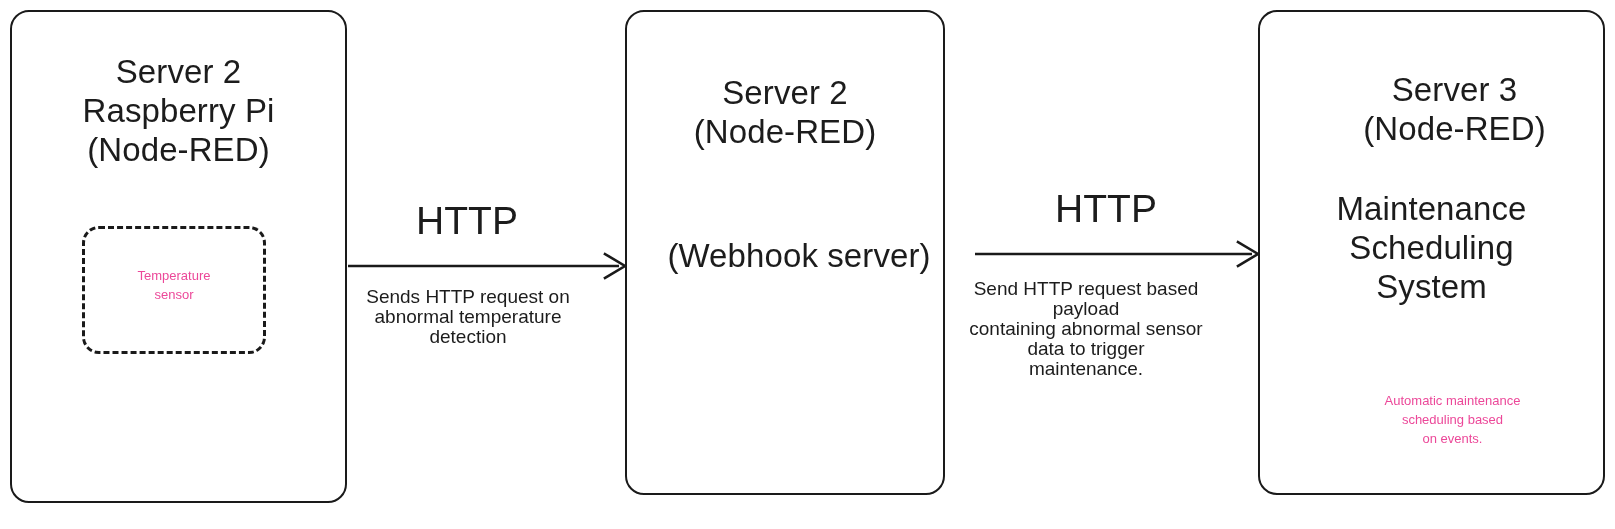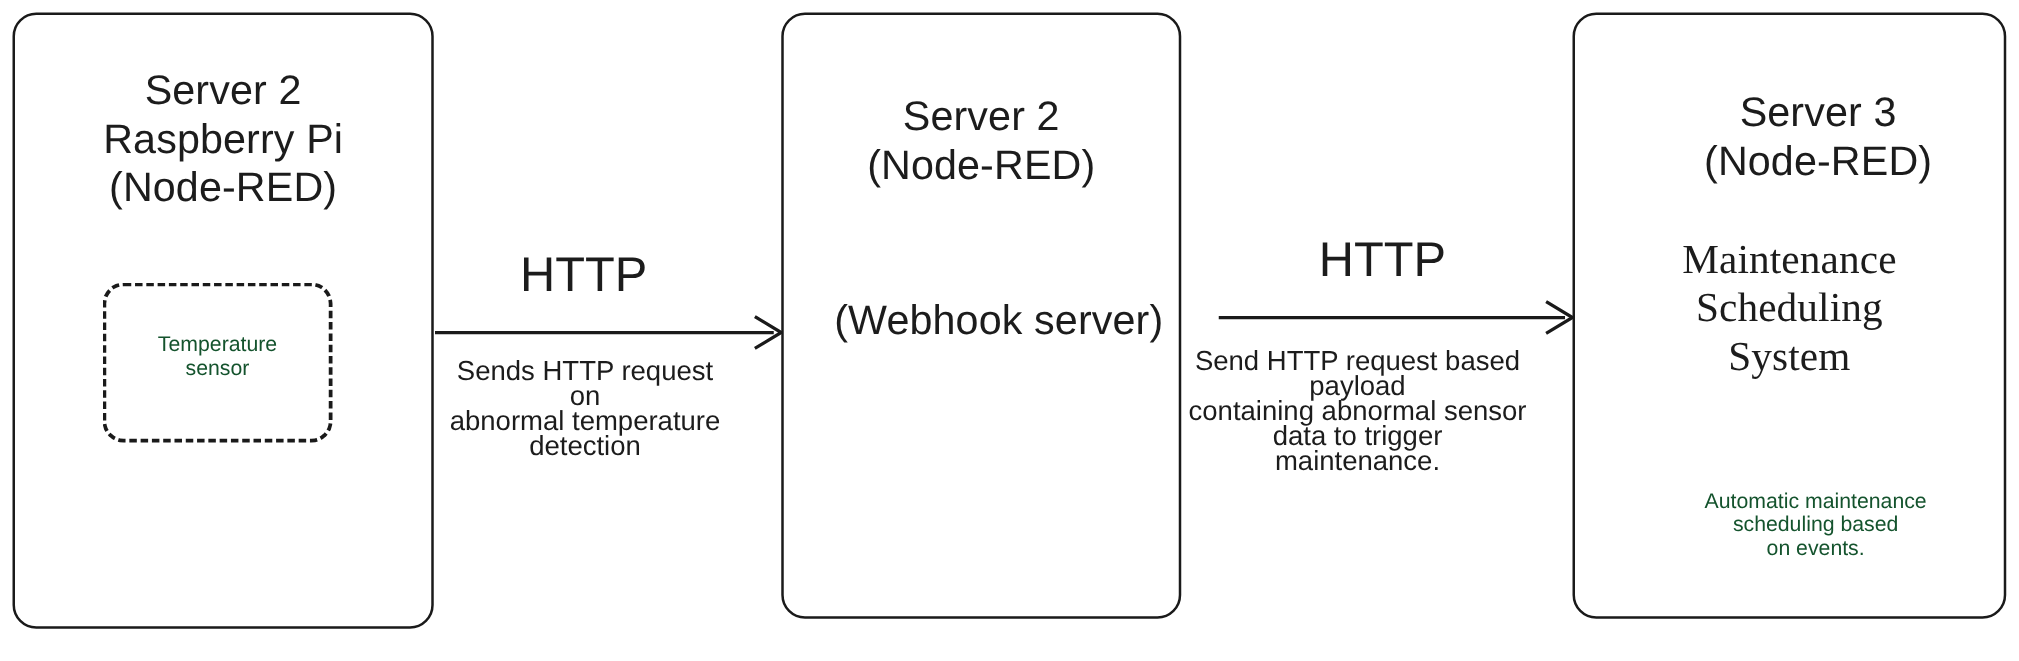--- a/index.html
+++ b/index.html
@@ -36,45 +36,45 @@
   .title-lg {
     font-size: 33px;
     line-height: 39px;
     letter-spacing: 0.1px;
   }
   .label-http {
     font-size: 39px;
     line-height: 36px;
   }
   .caption-sm {
-    font-size: 22px;
+    font-size: 19px;
     line-height: 20px;
   }
   .caption-xs {
-    font-size: 17px;
+    font-size: 13px;
     line-height: 19px;
-    color: #14532d;
+    color: #ec4899;
   }
   .arrow-wrap {
     position: absolute;
   }
   .arrow-wrap svg { display: block; }
 
   
   #box-server2-pi   { left: 10px;   top: 10px;  width: 337px; height: 493px; }
   #box-temp-sensor  { left: 82px;   top: 226px; width: 184px; height: 128px; }
   #box-server2-hook { left: 625px;  top: 10px;  width: 320px; height: 485px; }
   #box-server3      { left: 1258px; top: 10px;  width: 347px; height: 485px; }
 
   #title-server2-pi    { left: 10px;  top: 52px;  width: 337px; }
   #label-temp-sensor   { left: 82px;  top: 266px; width: 184px; }
   #title-server2-hook  { left: 625px; top: 73px;  width: 320px; }
   #subtitle-webhook    { left: 625px; top: 236px; width: 348px; }
   #title-server3       { left: 1258px; top: 70px; width: 347px; margin-left: 23px; }
-  #title-server3-sys   { left: 1258px; top: 189px; width: 347px; font-family: Liberation Serif, serif; }
+  #title-server3-sys   { left: 1258px; top: 189px; width: 347px; }
   #caption-server3     { left: 1258px; top: 391px; width: 389px; }
 
   #arrow-1       { left: 347px; top: 248px; }
   #label-http-1  { left: 387px; top: 203px; width: 160px; }
   #caption-http-1{ left: 352px; top: 287px; width: 232px; }
 
   #arrow-2       { left: 974px; top: 236px; }
   #label-http-2  { left: 1026px; top: 191px; width: 160px; }
   #caption-http-2{ left: 950px; top: 279px; width: 272px; }
 </style>

